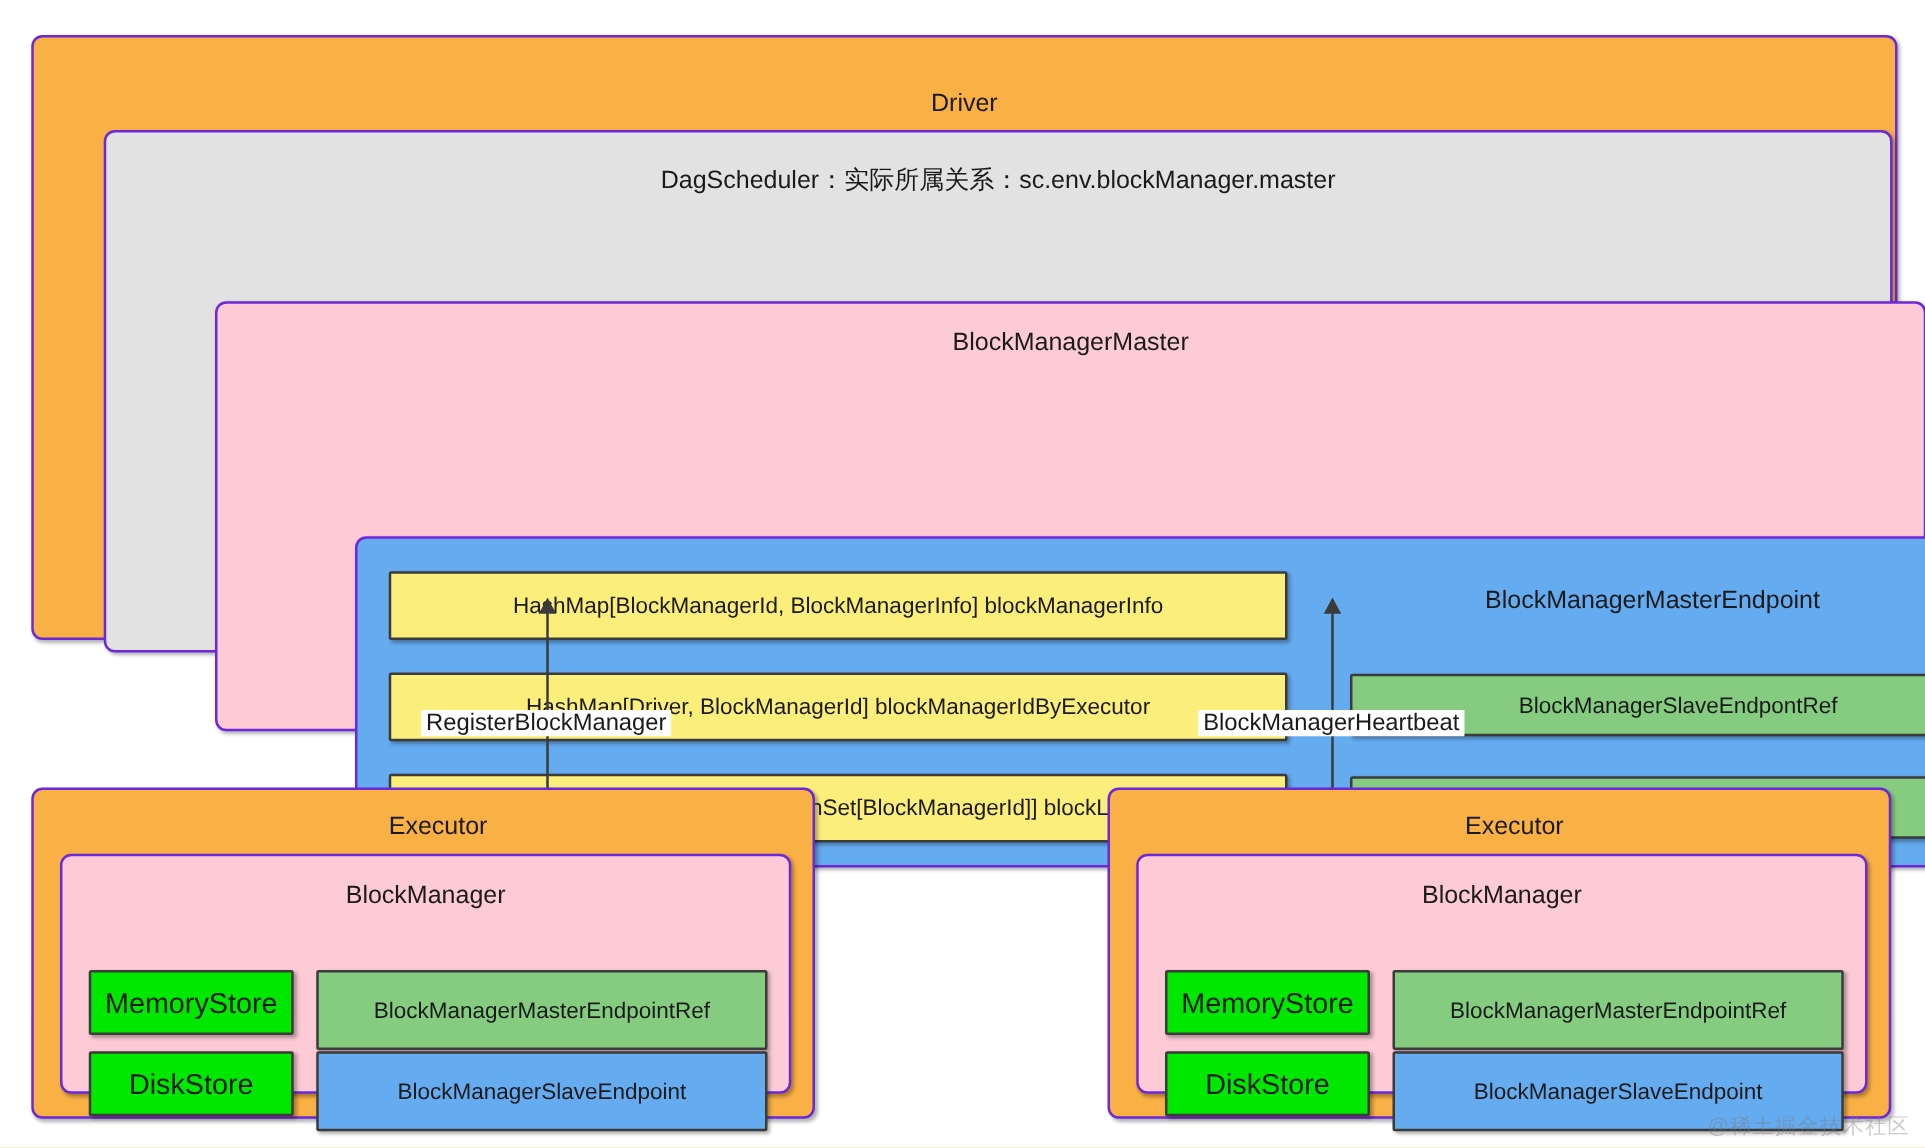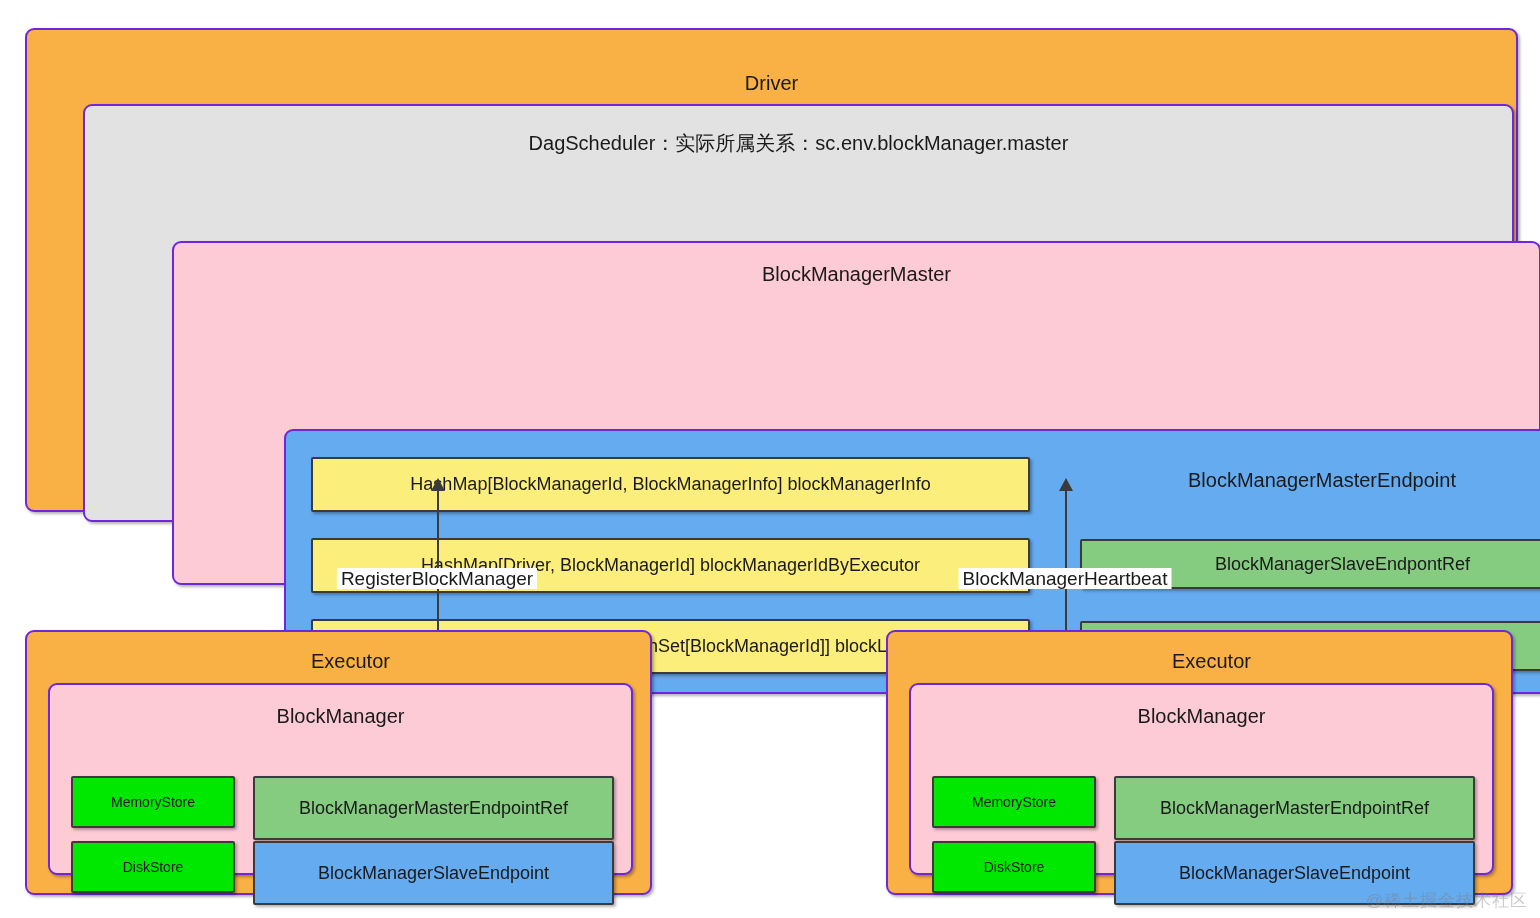--- a/index.html
+++ b/index.html
@@ -95,21 +95,21 @@
 
   
   .executor { top: 630px; width: 627px; height: 265px; }
   .executor > .box-title { top: 18px; font-size: 20px; padding-left: 24px; }
   #executor-left  { left: 25px; }
   #executor-right { left: 886px; }
 
   .blockmanager { left: 21px; top: 51px; width: 585px; height: 192px; }
   .blockmanager > .box-title { top: 20px; font-size: 20px; text-align: center; }
 
-  .store-box   { left: 21px;  width: 164px; height: 52px; font-size: 14px; }
+  .store-box   { left: 21px;  width: 164px; height: 52px; font-size: 23px; }
   .endp-box    { left: 203px; width: 361px; height: 64px; font-size: 18px; }
   .row-0 { top: 91px; }
   .row-1 { top: 156px; }
 
   
   .arrow-line {
     position: absolute;
     width: 0;
     border-left: 2px solid #3b3b3b;
   }

